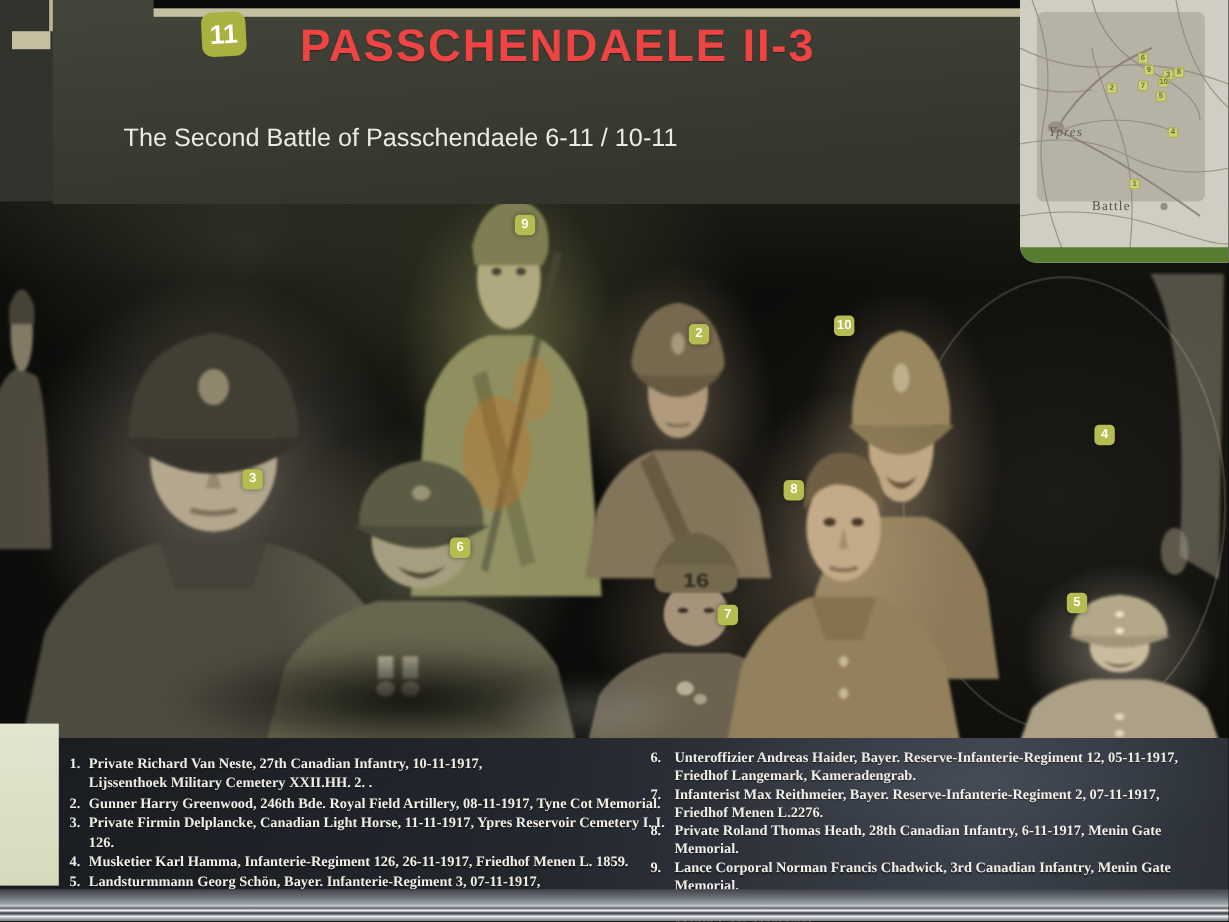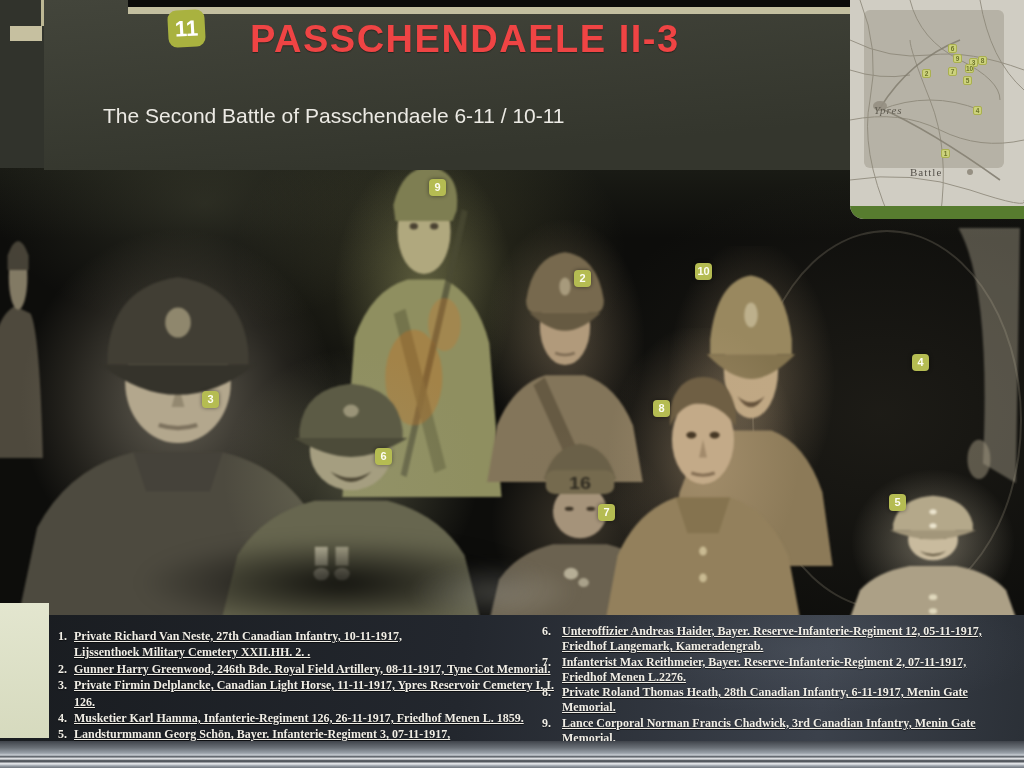--- a/index.html
+++ b/index.html
@@ -90,21 +90,21 @@
     background:
       radial-gradient(300px 80px at 78% 25%, rgba(150,160,175,.12), transparent 80%),
       linear-gradient(97deg,#191c20 0%,#23272e 45%,#3b414b 80%,#2b3037 100%);}
   .cap-col{position:absolute;font-family:"Liberation Serif",serif;font-weight:700;font-size:12px;
            color:#f1eee6;text-shadow:0 1px 1px rgba(0,0,0,.55);}
   .col-left{left:58px;top:13px;width:505px;line-height:16.4px;}
   .col-right{left:542px;top:9px;width:478px;line-height:15.3px;}
   .cap-item{display:flex;}
   .cap-num{flex:0 0 16px;}
   .col-right .cap-num{flex:0 0 20px;}
-  .cap-text{flex:1;white-space:pre-line;text-decoration:underline;}
+  .cap-text{flex:1;white-space:pre-line;}
 
   
   .light-rect{position:absolute;left:0;top:603px;width:49px;height:135px;z-index:35;
        background:linear-gradient(180deg,#e3e6cf,#d6dabe);}
   .bottom-frame{position:absolute;left:0;top:741px;width:1024px;height:27px;z-index:40;
        background:linear-gradient(180deg,#3f434a 0%,#6a7077 25%,#9aa1a9 45%,#c9ced4 52%,
                   #5a5f66 58%,#f3f5f7 66%,#2f343b 74%,#eceef1 84%,#9aa1a9 92%,#70767e 100%);}
 </style>
 </head>
 <body>

